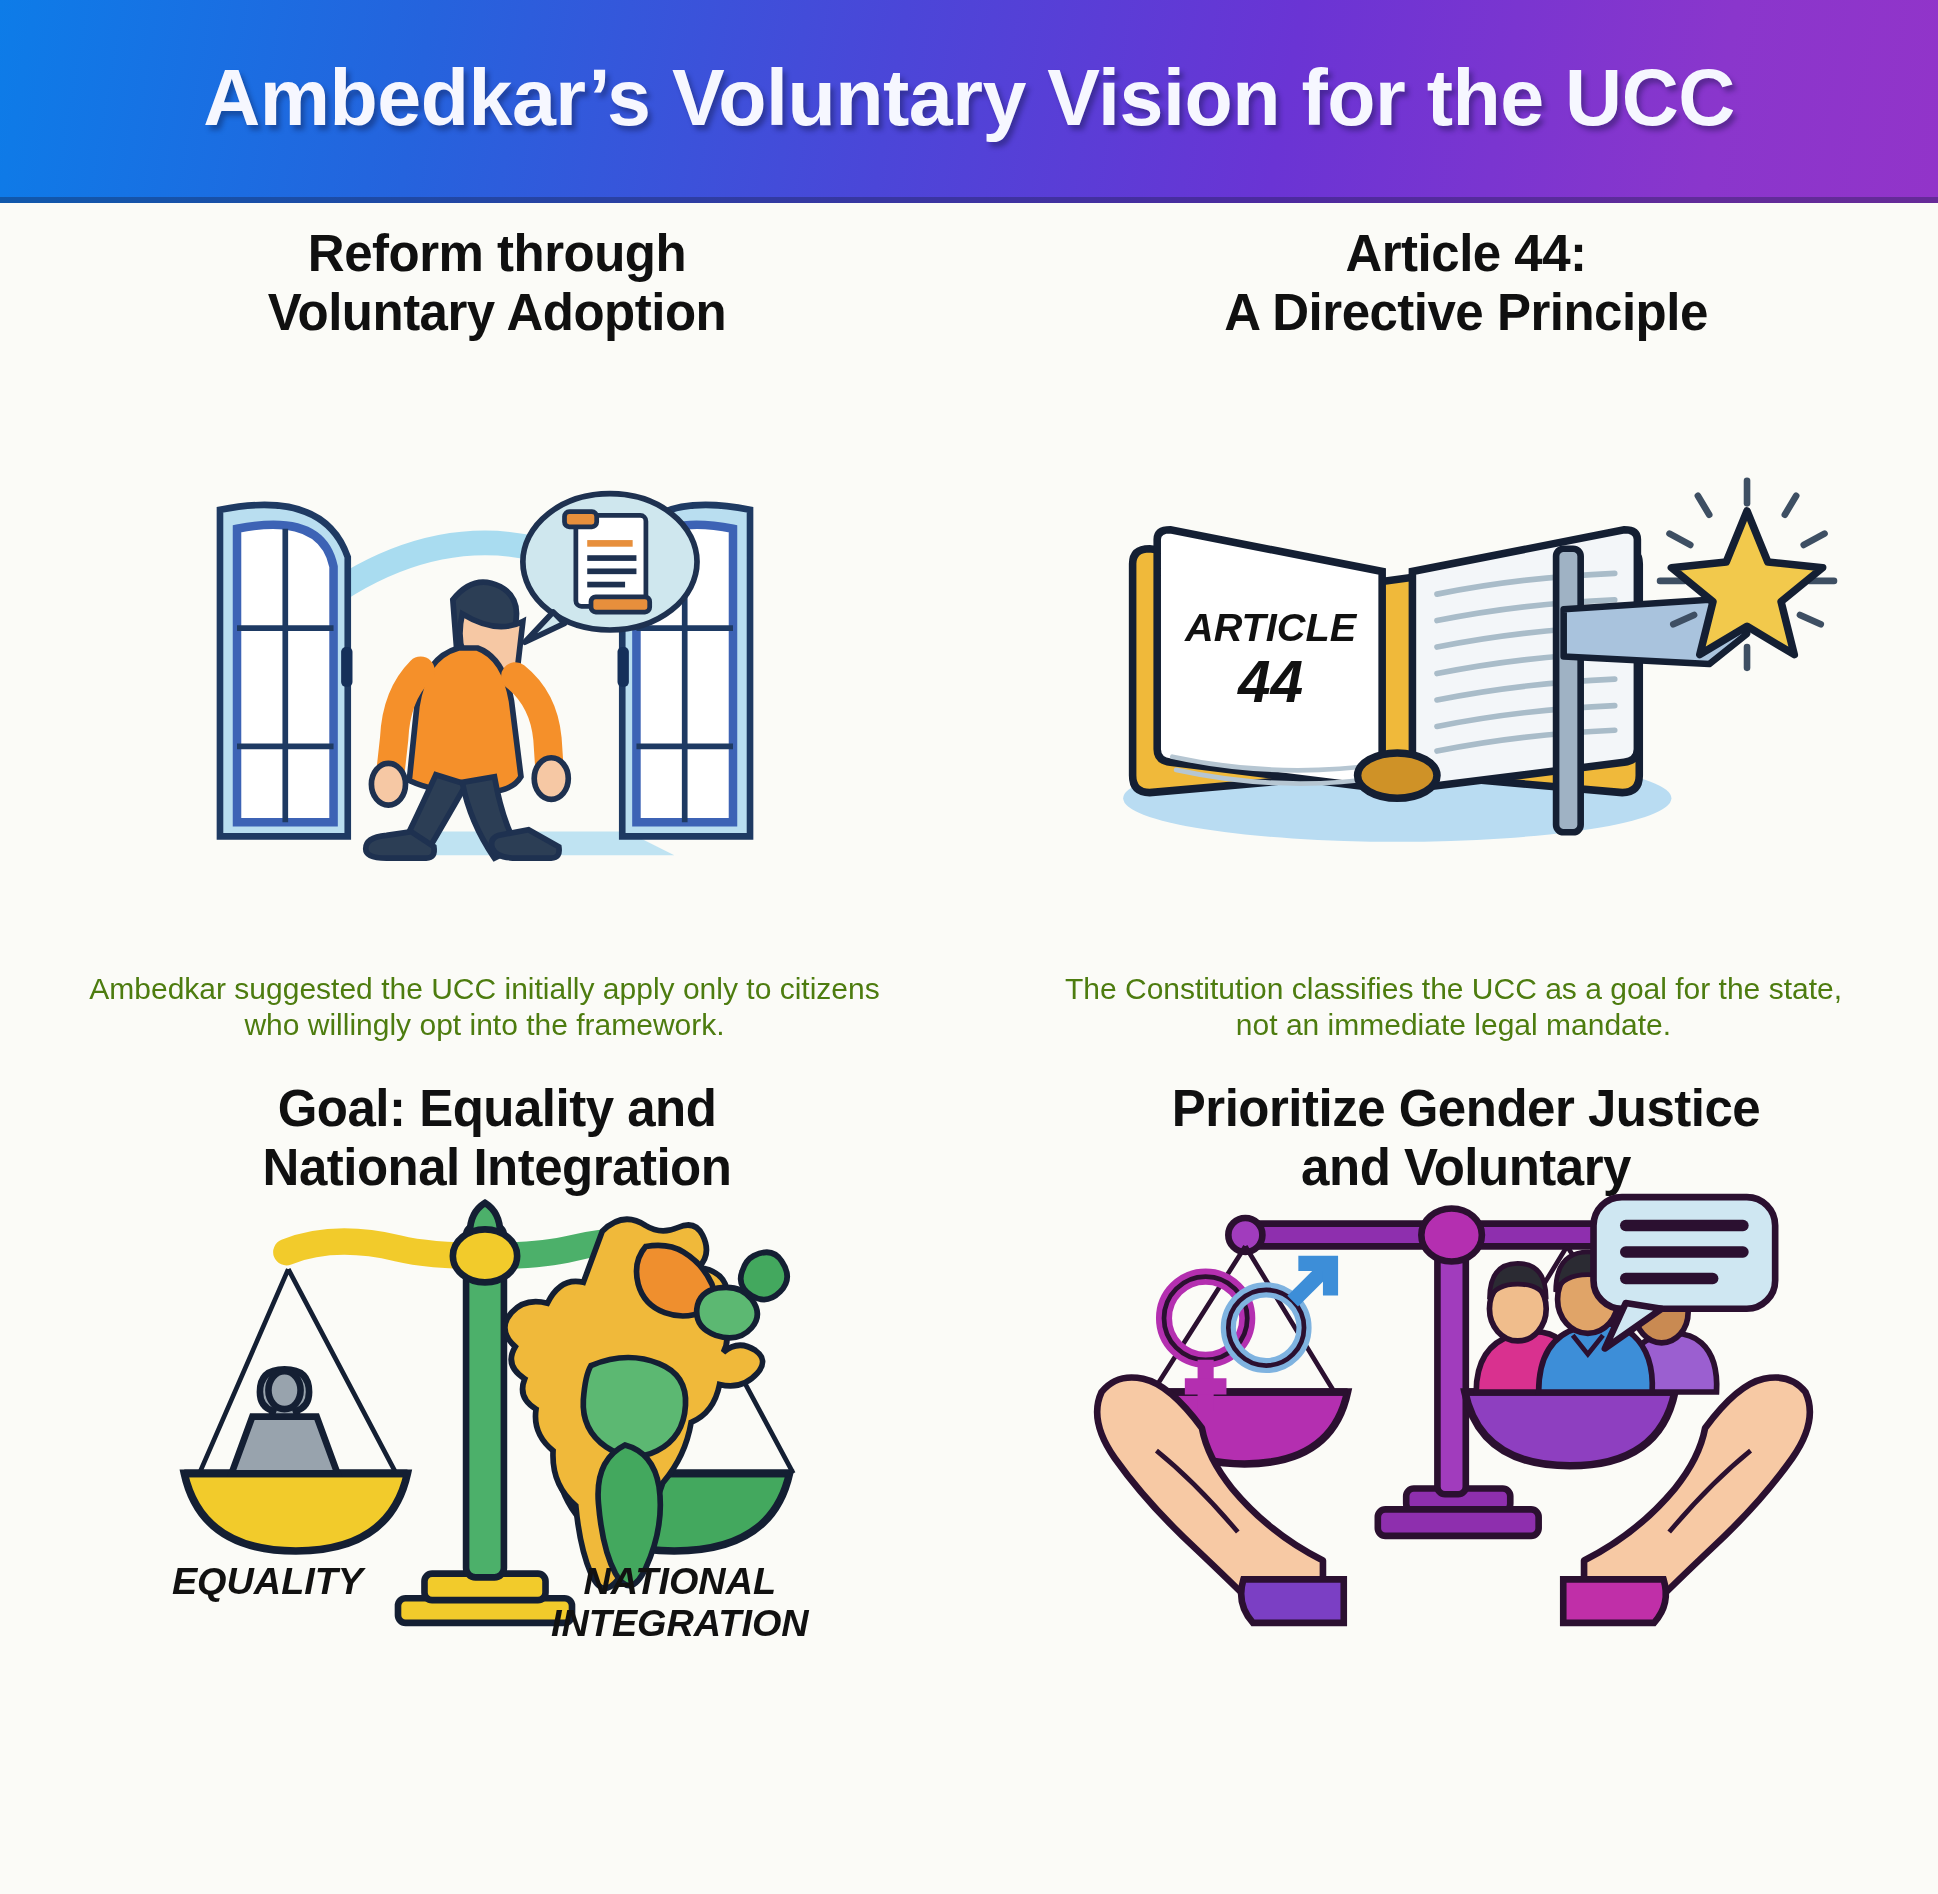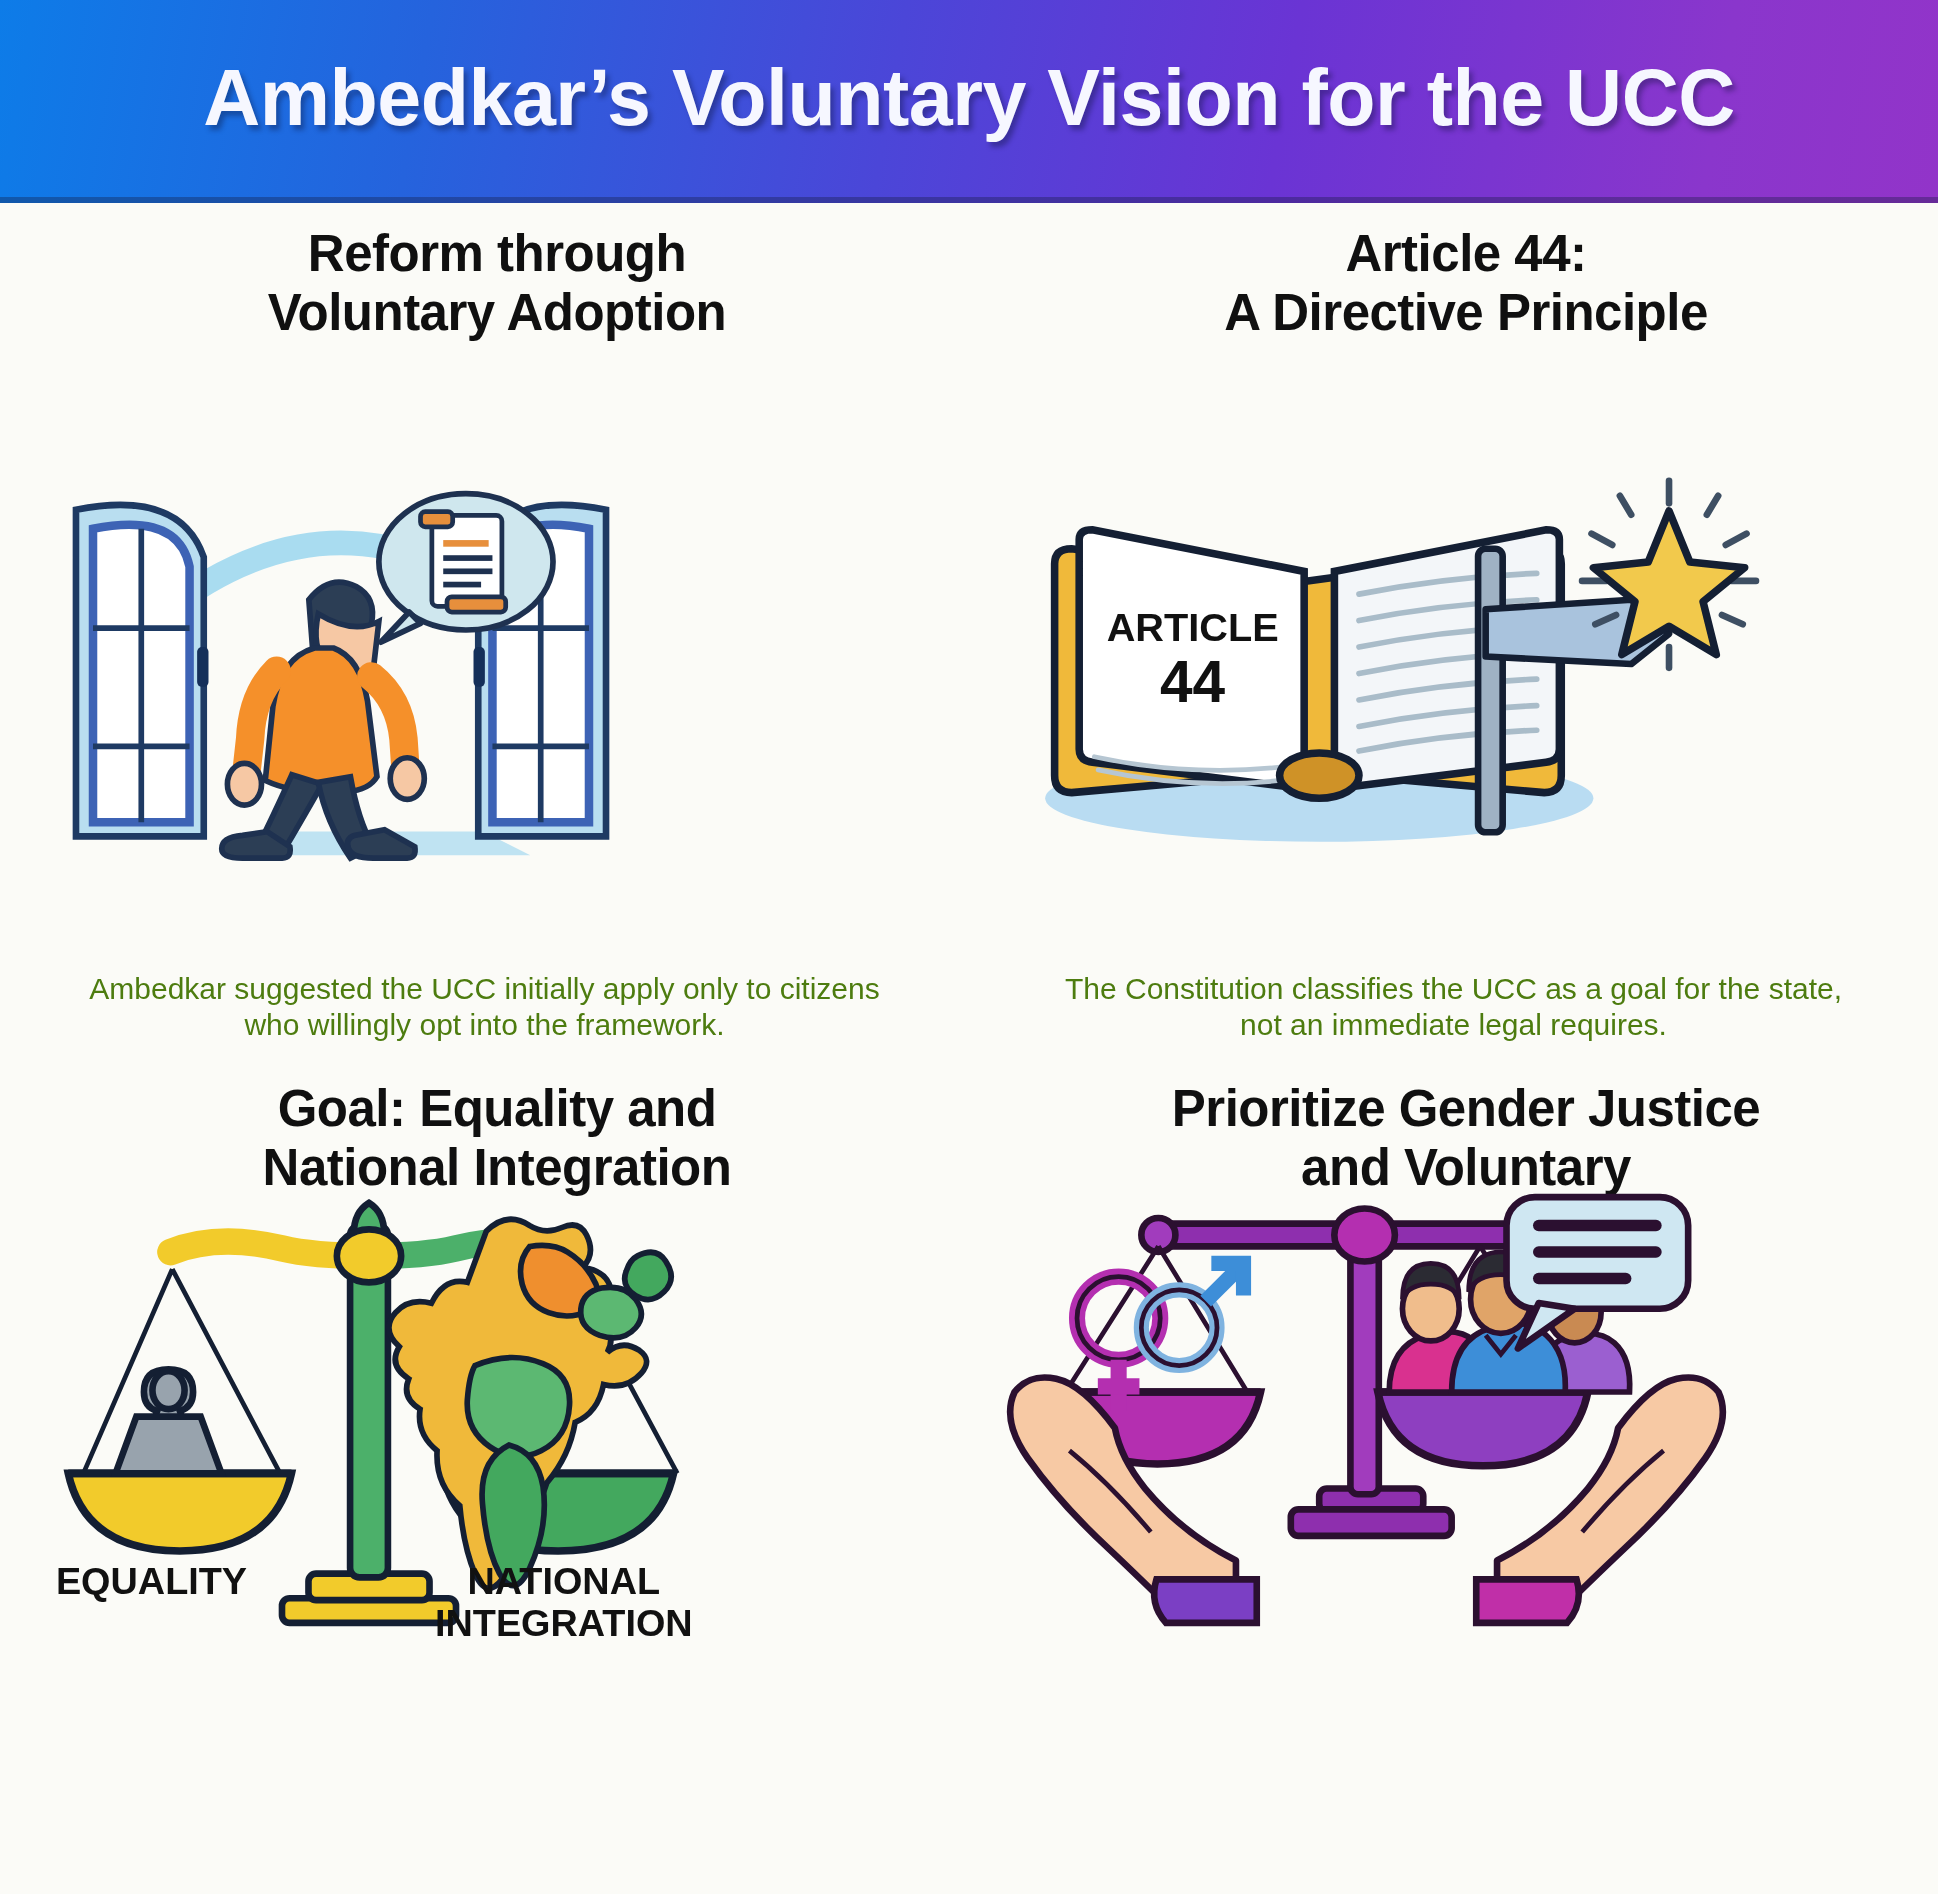--- a/index.html
+++ b/index.html
@@ -59,21 +59,23 @@
     line-height: 1.16;
     letter-spacing: -0.5px;
     white-space: pre-line;
     margin-left: 25px;
   }
   .art-wrap {
     flex: 1 1 auto;
     width: 100%;
     display: flex;
     align-items: center;
+    justify-content: center;
     min-height: 0;
+    font-style: italic;
   }
   .panel-caption {
     font-size: 30px;
     color: #4d7c0f;
     text-align: center;
     line-height: 1.2;
     padding-bottom: 15px;
     max-width: 814px;
   }
   .panel-caption b { font-weight: bold; }
@@ -199,21 +201,21 @@
             <line x1="608" y1="130" x2="634" y2="130"></line>
             <line x1="792" y1="130" x2="766" y2="130"></line>
             <line x1="622" y1="176" x2="644" y2="166"></line>
             <line x1="778" y1="176" x2="756" y2="166"></line>
             <line x1="700" y1="200" x2="700" y2="222"></line>
           </g>
           <path d="M700 56 L722 110 L780 116 L736 152 L750 208 L700 178 L650 208 L664 152 L620 116 L678 110 Z" fill="#f2c94c" stroke="#141f33" stroke-width="8" stroke-linejoin="round"></path>
         </g>
       </svg>
     </div>
-    <div class="panel-caption">The Constitution classifies the UCC as a goal for the state, not an immediate legal requires.</div>
+    <div class="panel-caption">The Constitution classifies the UCC as a goal for the state, not an immediate legal mandate.</div>
   </div>
 
   <div class="panel bottom">
     <div class="panel-title">Goal: Equality and
 National Integration</div>
     <div class="art-wrap">
       <svg width="662" height="445" viewBox="0 0 700 470">
 
         <rect x="258" y="424" width="184" height="26" rx="8" fill="#f2cb2b" stroke="#141f33" stroke-width="7"></rect>
         <rect x="286" y="398" width="128" height="28" rx="8" fill="#f2cb2b" stroke="#141f33" stroke-width="7"></rect>

